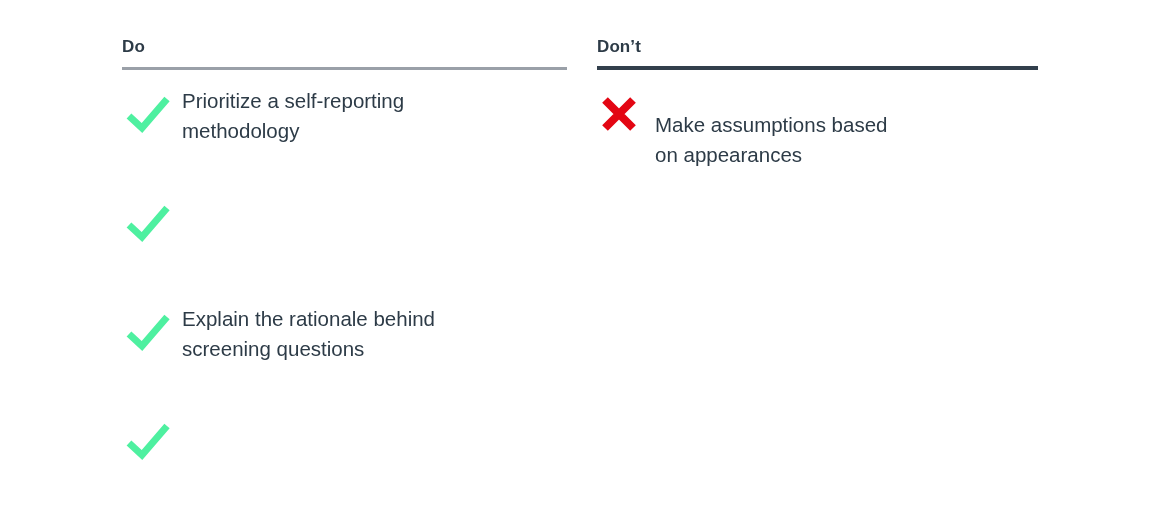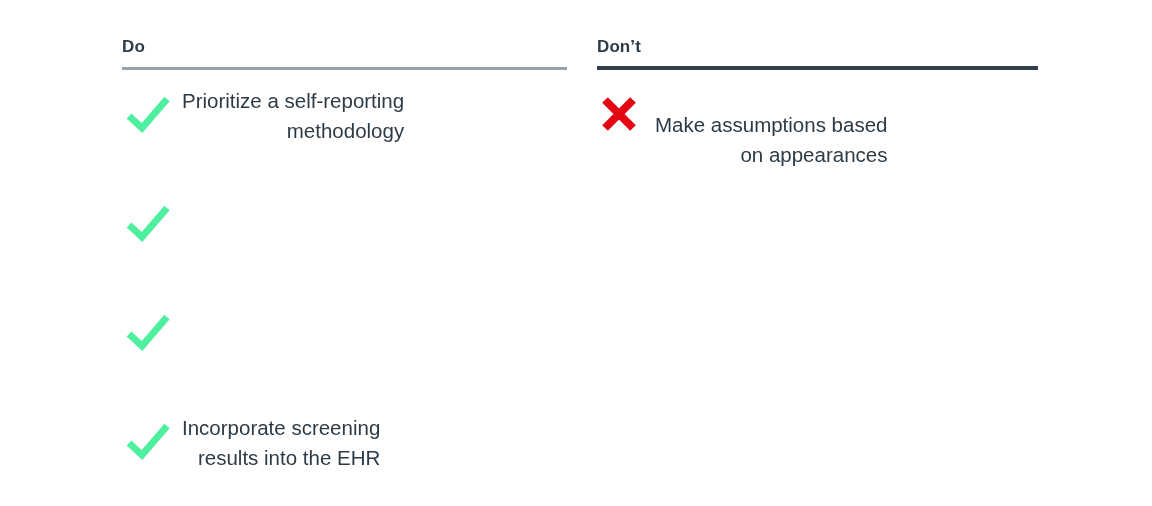--- a/index.html
+++ b/index.html
@@ -104,21 +104,20 @@
   }
 
   .item-text {
     position: absolute;
     left: 60px;
     top: 0;
     font-size: 20.5px;
     line-height: 30px;
     color: #2d3b47;
     white-space: pre-line;
-    text-align: right;
   }
 
   .dont-col .item-text {
     left: 58px;
     margin-top: 24px;
   }
 </style>
 </head>
 <body>
 
@@ -147,30 +146,30 @@
           </svg>
         </span>
       </div>
 
       <div class="item">
         <span class="item-icon">
           <svg viewBox="0 0 46 40" width="46" height="40" xmlns="http://www.w3.org/2000/svg">
             <path d="M4 21 L17 33 L42 4" fill="none" stroke="#4ef0a0" stroke-width="7" stroke-linecap="butt" stroke-linejoin="miter"></path>
           </svg>
         </span>
+        <span class="item-text">Explain the rationale behind
+screening questions</span>
       </div>
 
       <div class="item">
         <span class="item-icon">
           <svg viewBox="0 0 46 40" width="46" height="40" xmlns="http://www.w3.org/2000/svg">
             <path d="M4 21 L17 33 L42 4" fill="none" stroke="#4ef0a0" stroke-width="7" stroke-linecap="butt" stroke-linejoin="miter"></path>
           </svg>
         </span>
-        <span class="item-text">Incorporate screening
-results into the EHR</span>
       </div>
 
     </div>
   </div>
 
   <div class="column dont-col">
     <div class="col-heading">Don’t</div>
     <div class="col-divider"></div>
 
     <div class="items">

